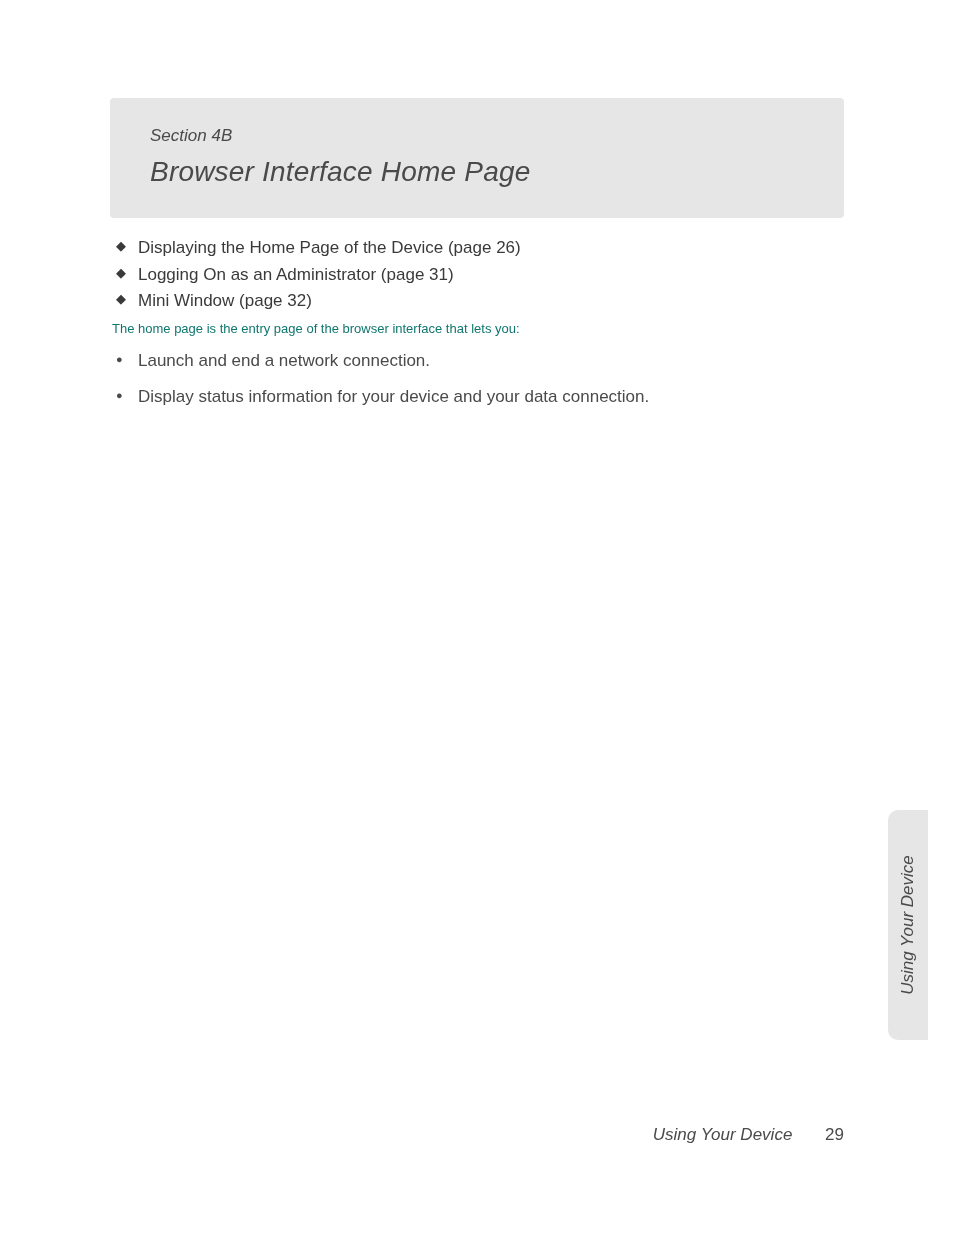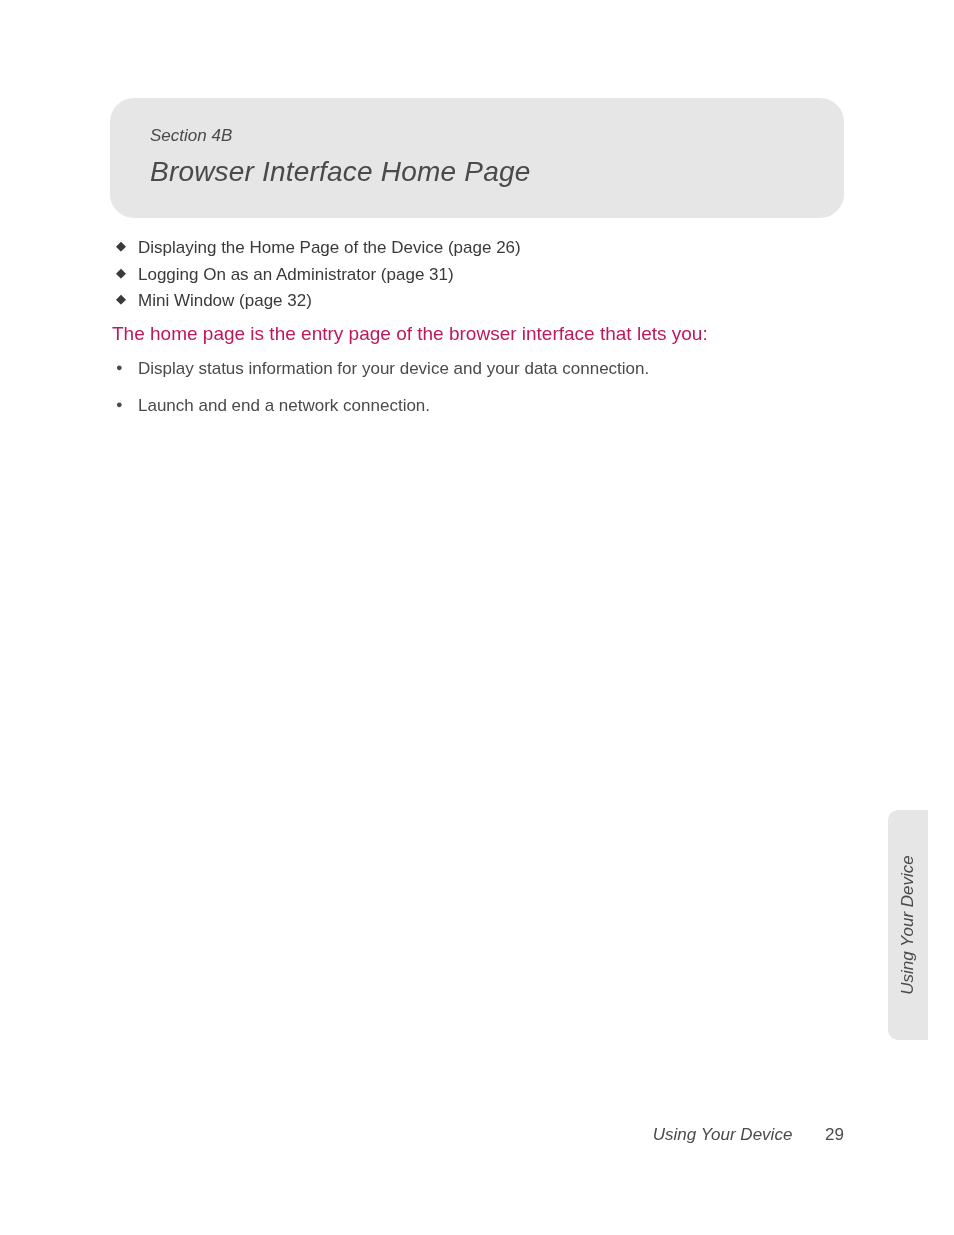--- a/index.html
+++ b/index.html
@@ -16,21 +16,21 @@
       position: relative;
     }
     .page {
       width: 100%;
       height: 100%;
       position: relative;
       padding: 98px 110px 0 110px;
     }
     .header-box {
       background: #e6e6e6;
-      border-radius: 24px;
+      border-radius: 4px;
       padding: 28px 40px 30px 40px;
       margin-bottom: 18px;
     }
     .section-label {
       font-style: italic;
       font-size: 17px;
       color: #4a4a4a;
       margin-bottom: 10px;
     }
     .section-title {
@@ -58,22 +58,22 @@
       position: absolute;
       left: 0;
       top: 1px;
       font-size: 13px;
       color: #3a3a3a;
     }
     .diamond-list .bold-text {
       font-weight: 400;
     }
     .intro-text {
-      font-size: 19px;
-      color: #be185d;
+      font-size: 13px;
+      color: #0f766e;
       margin: 4px 0 10px 2px;
       line-height: 1.45;
     }
     .bullet-list {
       list-style: none;
       margin-left: 6px;
     }
     .bullet-list li {
       font-size: 17px;
       color: #4a4a4a;
@@ -137,22 +137,22 @@
 
   <ul class="diamond-list">
     <li><span class="bold-text">Displaying the Home Page of the Device (page 26)</span></li>
     <li><span class="bold-text">Logging On as an Administrator (page 31)</span></li>
     <li><span class="bold-text">Mini Window (page 32)</span></li>
   </ul>
 
   <p class="intro-text">The home page is the entry page of the browser interface that lets you:</p>
 
   <ul class="bullet-list">
+    <li>Launch and end a network connection.</li>
     <li>Display status information for your device and your data connection.</li>
-    <li>Launch and end a network connection.</li>
   </ul>
 
   <div class="side-tab">
     <span class="side-tab-text">Using Your Device</span>
   </div>
 
   <div class="footer">
     <span class="footer-label">Using Your Device</span>
     <span class="footer-page">29</span>
   </div>

